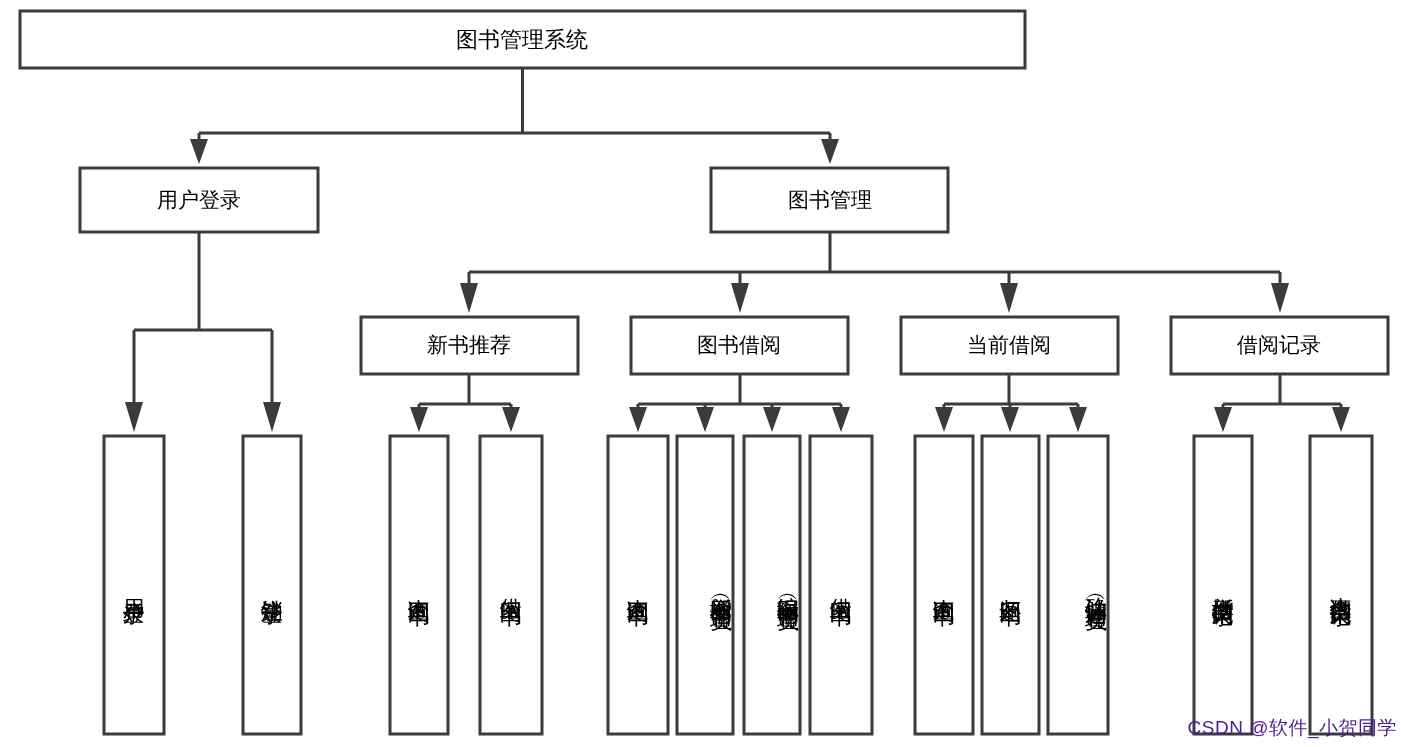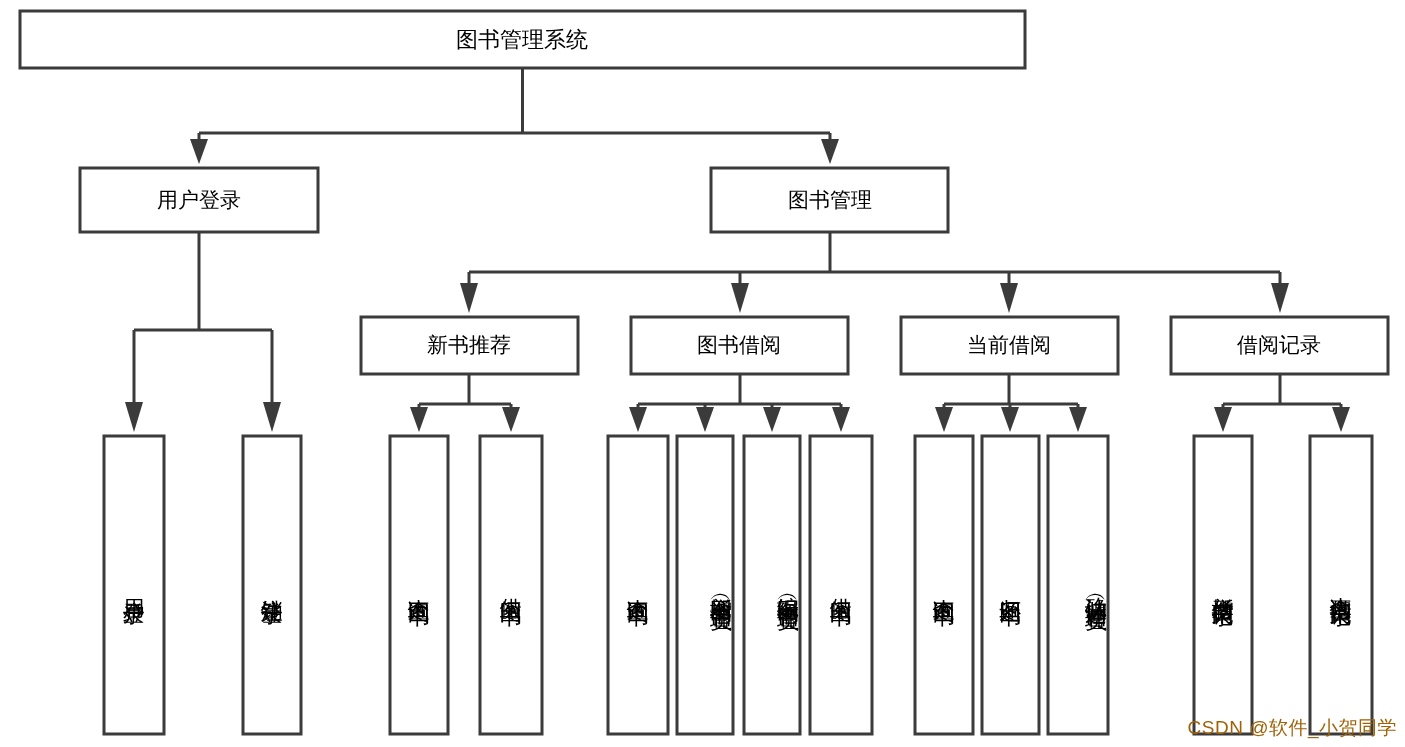--- a/index.html
+++ b/index.html
@@ -66,21 +66,21 @@
     text-align: center;
     white-space: nowrap;
     pointer-events: none;
   }
   .watermark {
     position: absolute;
     right: 8px;
     bottom: 6px;
     font-family: "Liberation Sans", "DejaVu Sans", sans-serif;
     font-size: 19px;
-    color: #a16207;
+    color: #4c1d95;
     white-space: nowrap;
     letter-spacing: 0.5px;
   }
 </style>
 </head>
 <body>
 
 <div id="diagram-root">
 
   <svg class="diagram-canvas" viewBox="0 0 1405 747">

